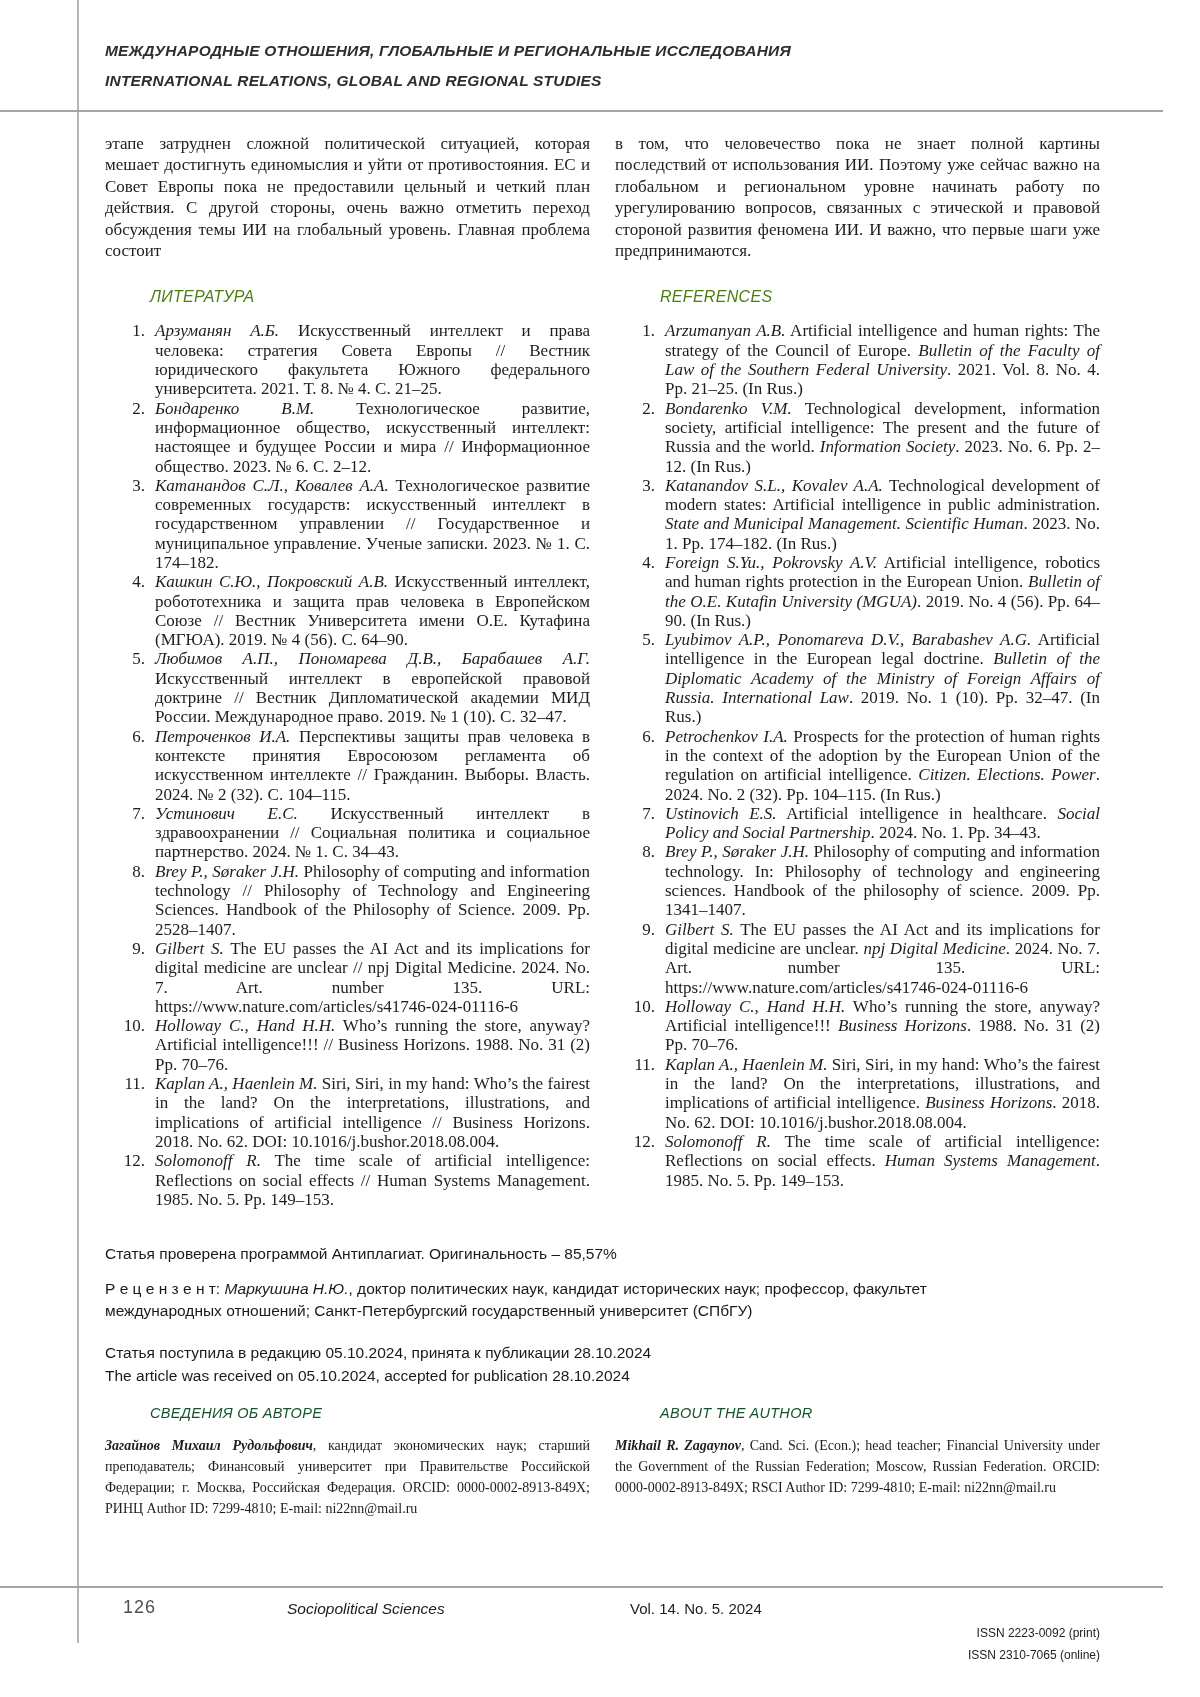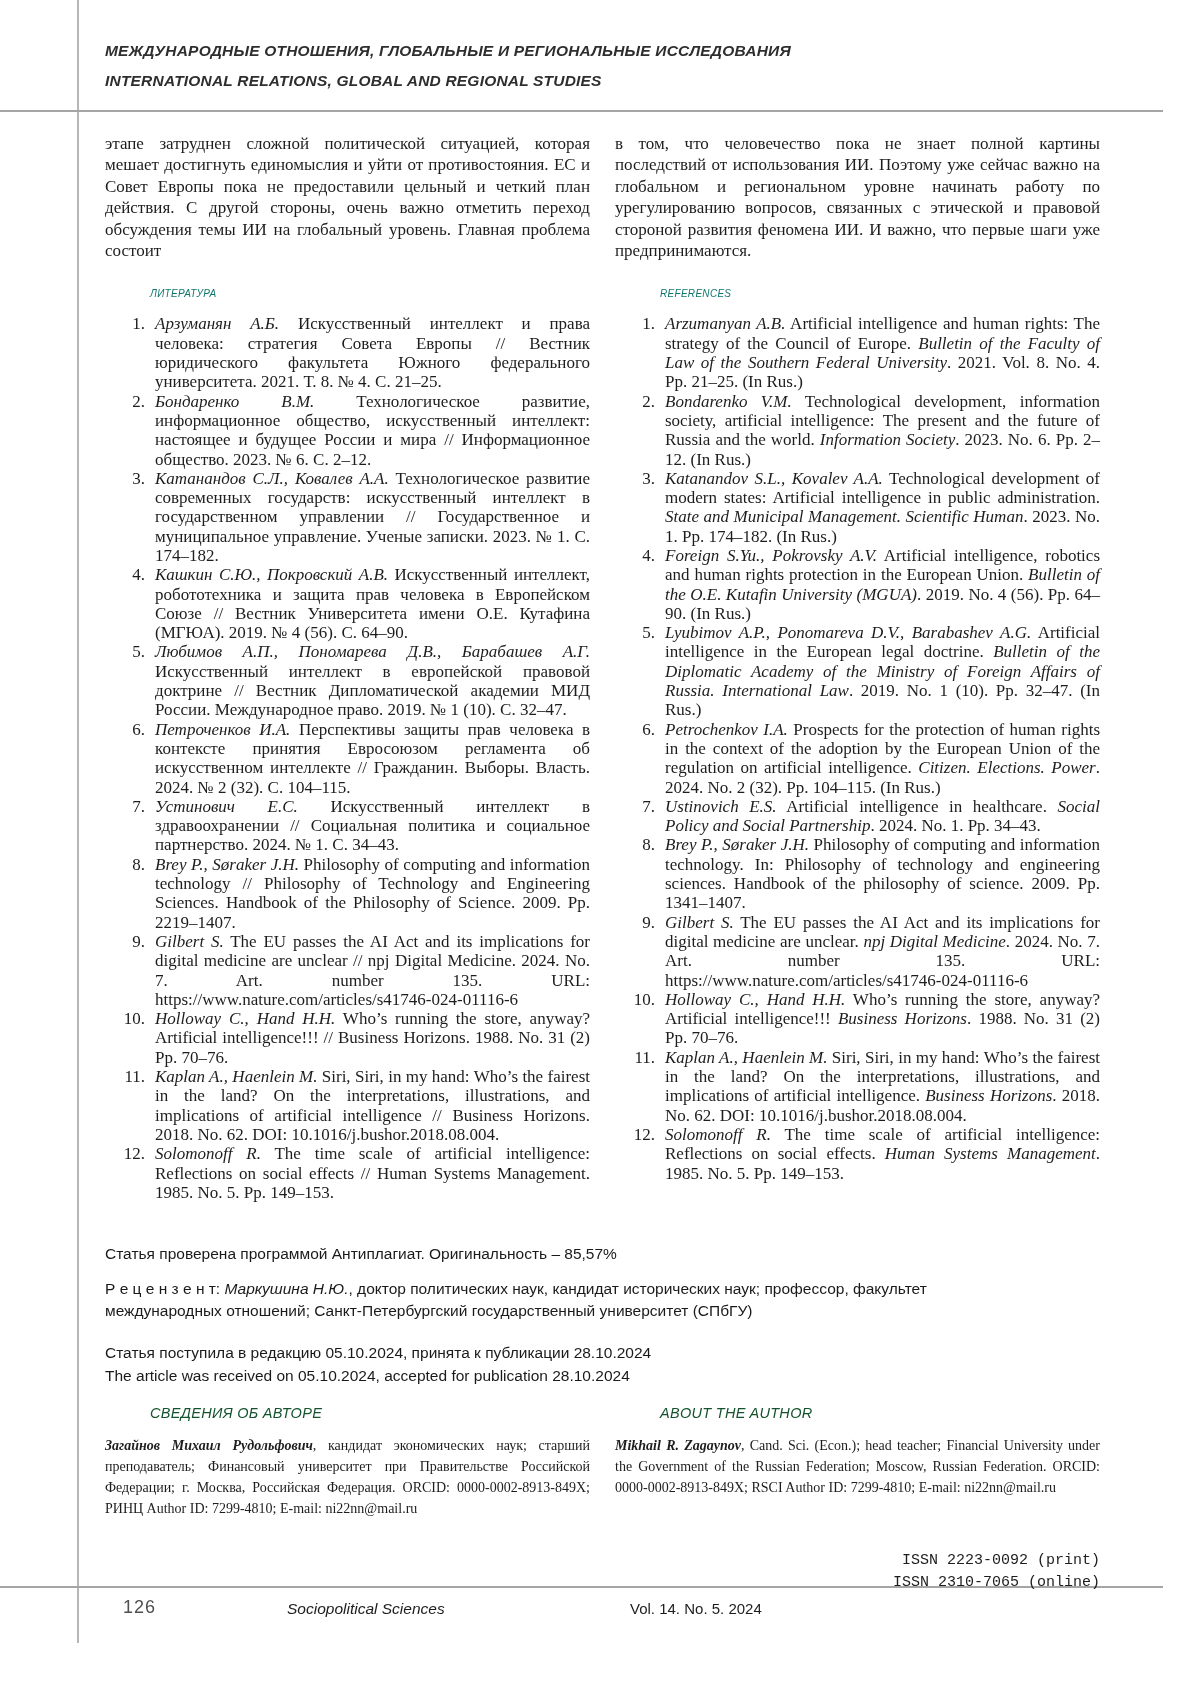--- a/index.html
+++ b/index.html
@@ -12,22 +12,22 @@
   .hrule-top { position:absolute; left:0; top:110px; width:1163px; height:2px; background:#a5a5a5; }
   .hrule-bottom { position:absolute; left:0; top:1586px; width:1163px; height:2px; background:#a5a5a5; }
   
   .header { position:absolute; left:105px; top:36px; font-family:"Liberation Sans", sans-serif;
     font-weight:bold; font-style:italic; color:#2e2e2e; font-size:15.5px; line-height:30px; letter-spacing:0.2px; }
   
   .main { position:absolute; left:105px; top:133px; width:995px; }
   .cols { display:flex; gap:25px; align-items:flex-start; min-height:1100px; }
   .col { width:485px; }
   .lead { font-size:17px; line-height:21.4px; text-align:justify; margin:0; hyphens:auto; }
-  .list-head { font-family:"Liberation Sans", sans-serif; font-style:italic; font-size:10px;
-    color:#0f766e; margin:27px 0 15px 45px; letter-spacing:0.3px; }
+  .list-head { font-family:"Liberation Sans", sans-serif; font-style:italic; font-size:16px;
+    color:#4d7c0f; margin:27px 0 15px 45px; letter-spacing:0.3px; }
   .ref-list { margin:0; padding:0; list-style:none; font-size:17px; line-height:19.3px;
     text-align:justify; hyphens:auto; }
   .ref-list li { position:relative; padding-left:50px; }
   .ref-num { position:absolute; left:0; top:0; width:40px; text-align:right; }
   
   .notes { font-family:"Liberation Sans", sans-serif; font-size:15.5px; color:#1a1a1a; }
   .note-antiplagiat { margin-top:12px; }
   .note-reviewer { margin-top:15px; max-width:910px; line-height:22px; }
   .note-received { margin-top:20px; line-height:22.5px; }
   
@@ -36,22 +36,22 @@
   .author-head { font-family:"Liberation Sans", sans-serif; font-style:italic; font-size:14.5px;
     color:#14532d; margin:0 0 14px 45px; letter-spacing:0.3px; }
   .author-text { font-size:14px; line-height:21px; text-align:justify; hyphens:auto; }
   
   .pagenum { position:absolute; left:123px; top:1597px; font-family:"Liberation Sans", sans-serif;
     font-size:18px; color:#4f4f4f; letter-spacing:1px; }
   .journal { position:absolute; left:287px; top:1600px; font-family:"Liberation Sans", sans-serif;
     font-style:italic; font-size:15.5px; color:#1d1d1d; }
   .vol { position:absolute; left:630px; top:1600px; font-family:"Liberation Sans", sans-serif;
     font-size:15px; color:#1d1d1d; }
-  .issn { position:absolute; right:100px; top:1550px; text-align:right;
-    font-family:Liberation Mono, monospace; font-size:15px; line-height:22px; color:#1d1d1d; }
+  .issn { position:absolute; right:100px; top:1622px; text-align:right;
+    font-family:Liberation Sans, sans-serif; font-size:12px; line-height:22px; color:#1d1d1d; }
 </style>
 </head>
 <body>
 
 <div class="page">
 
   <div class="vrule"></div>
   <div class="hrule-top"></div>
 
   <div class="header">
@@ -65,21 +65,21 @@
         <p class="lead">этапе затруднен сложной политической ситуацией, которая мешает достигнуть единомыслия и уйти от противостояния. ЕС и Совет Европы пока не предоставили цельный и четкий план действия. С другой стороны, очень важно отметить переход обсуждения темы ИИ на глобальный уровень. Главная проблема состоит</p>
         <div class="list-head">ЛИТЕРАТУРА</div>
         <ol class="ref-list">
             <li><span class="ref-num">1.</span><span style="font-style: italic;">Арзуманян А.Б.</span><span> Искусственный интеллект и права человека: стратегия Совета Европы // Вестник юридического факультета Южного федерального университета. 2021. Т. 8. № 4. С. 21–25.</span></li>
             <li><span class="ref-num">2.</span><span style="font-style: italic;">Бондаренко В.М.</span><span> Технологическое развитие, информационное общество, искусственный интеллект: настоящее и будущее России и мира // Информационное общество. 2023. № 6. С. 2–12.</span></li>
             <li><span class="ref-num">3.</span><span style="font-style: italic;">Катанандов С.Л., Ковалев А.А.</span><span> Технологическое развитие современных государств: искусственный интеллект в государственном управлении // Государственное и муниципальное управление. Ученые записки. 2023. № 1. С. 174–182.</span></li>
             <li><span class="ref-num">4.</span><span style="font-style: italic;">Кашкин С.Ю., Покровский А.В.</span><span> Искусственный интеллект, робототехника и защита прав человека в Европейском Союзе // Вестник Университета имени О.Е. Кутафина (МГЮА). 2019. № 4 (56). С. 64–90.</span></li>
             <li><span class="ref-num">5.</span><span style="font-style: italic;">Любимов А.П., Пономарева Д.В., Барабашев А.Г.</span><span> Искусственный интеллект в европейской правовой доктрине // Вестник Дипломатической академии МИД России. Международное право. 2019. № 1 (10). С. 32–47.</span></li>
             <li><span class="ref-num">6.</span><span style="font-style: italic;">Петроченков И.А.</span><span> Перспективы защиты прав человека в контексте принятия Евросоюзом регламента об искусственном интеллекте // Гражданин. Выборы. Власть. 2024. № 2 (32). С. 104–115.</span></li>
             <li><span class="ref-num">7.</span><span style="font-style: italic;">Устинович Е.С.</span><span> Искусственный интеллект в здравоохранении // Социальная политика и социальное партнерство. 2024. № 1. С. 34–43.</span></li>
-            <li><span class="ref-num">8.</span><span style="font-style: italic;">Brey P., Søraker J.H.</span><span> Philosophy of computing and information technology // Philosophy of Technology and Engineering Sciences. Handbook of the Philosophy of Science. 2009. Pp. 2219–1407.</span></li>
+            <li><span class="ref-num">8.</span><span style="font-style: italic;">Brey P., Søraker J.H.</span><span> Philosophy of computing and information technology // Philosophy of Technology and Engineering Sciences. Handbook of the Philosophy of Science. 2009. Pp. 2528–1407.</span></li>
             <li><span class="ref-num">9.</span><span style="font-style: italic;">Gilbert S.</span><span> The EU passes the AI Act and its implications for digital medicine are unclear // npj Digital Medicine. 2024. No. 7. Art. number 135. URL: https://www.nature.com/articles/s41746-024-01116-6</span></li>
             <li><span class="ref-num">10.</span><span style="font-style: italic;">Holloway C., Hand H.H.</span><span> Who’s running the store, anyway? Artificial intelligence!!! // Business Horizons. 1988. No. 31 (2) Pp. 70–76.</span></li>
             <li><span class="ref-num">11.</span><span style="font-style: italic;">Kaplan A., Haenlein M.</span><span> Siri, Siri, in my hand: Who’s the fairest in the land? On the interpretations, illustrations, and implications of artificial intelligence // Business Horizons. 2018. No. 62. DOI: 10.1016/j.bushor.2018.08.004.</span></li>
             <li><span class="ref-num">12.</span><span style="font-style: italic;">Solomonoff R.</span><span> The time scale of artificial intelligence: Reflections on social effects // Human Systems Management. 1985. No. 5. Pp. 149–153.</span></li>
           </ol>
       </div>
       <div class="col" lang="en">
         <p class="lead" lang="ru">в том, что человечество пока не знает полной картины последствий от использования ИИ. Поэтому уже сейчас важно на глобальном и региональном уровне начинать работу по урегулированию вопросов, связанных с этической и правовой стороной развития феномена ИИ. И важно, что первые шаги уже предпринимаются.</p>
         <div class="list-head">REFERENCES</div>
         <ol class="ref-list">

